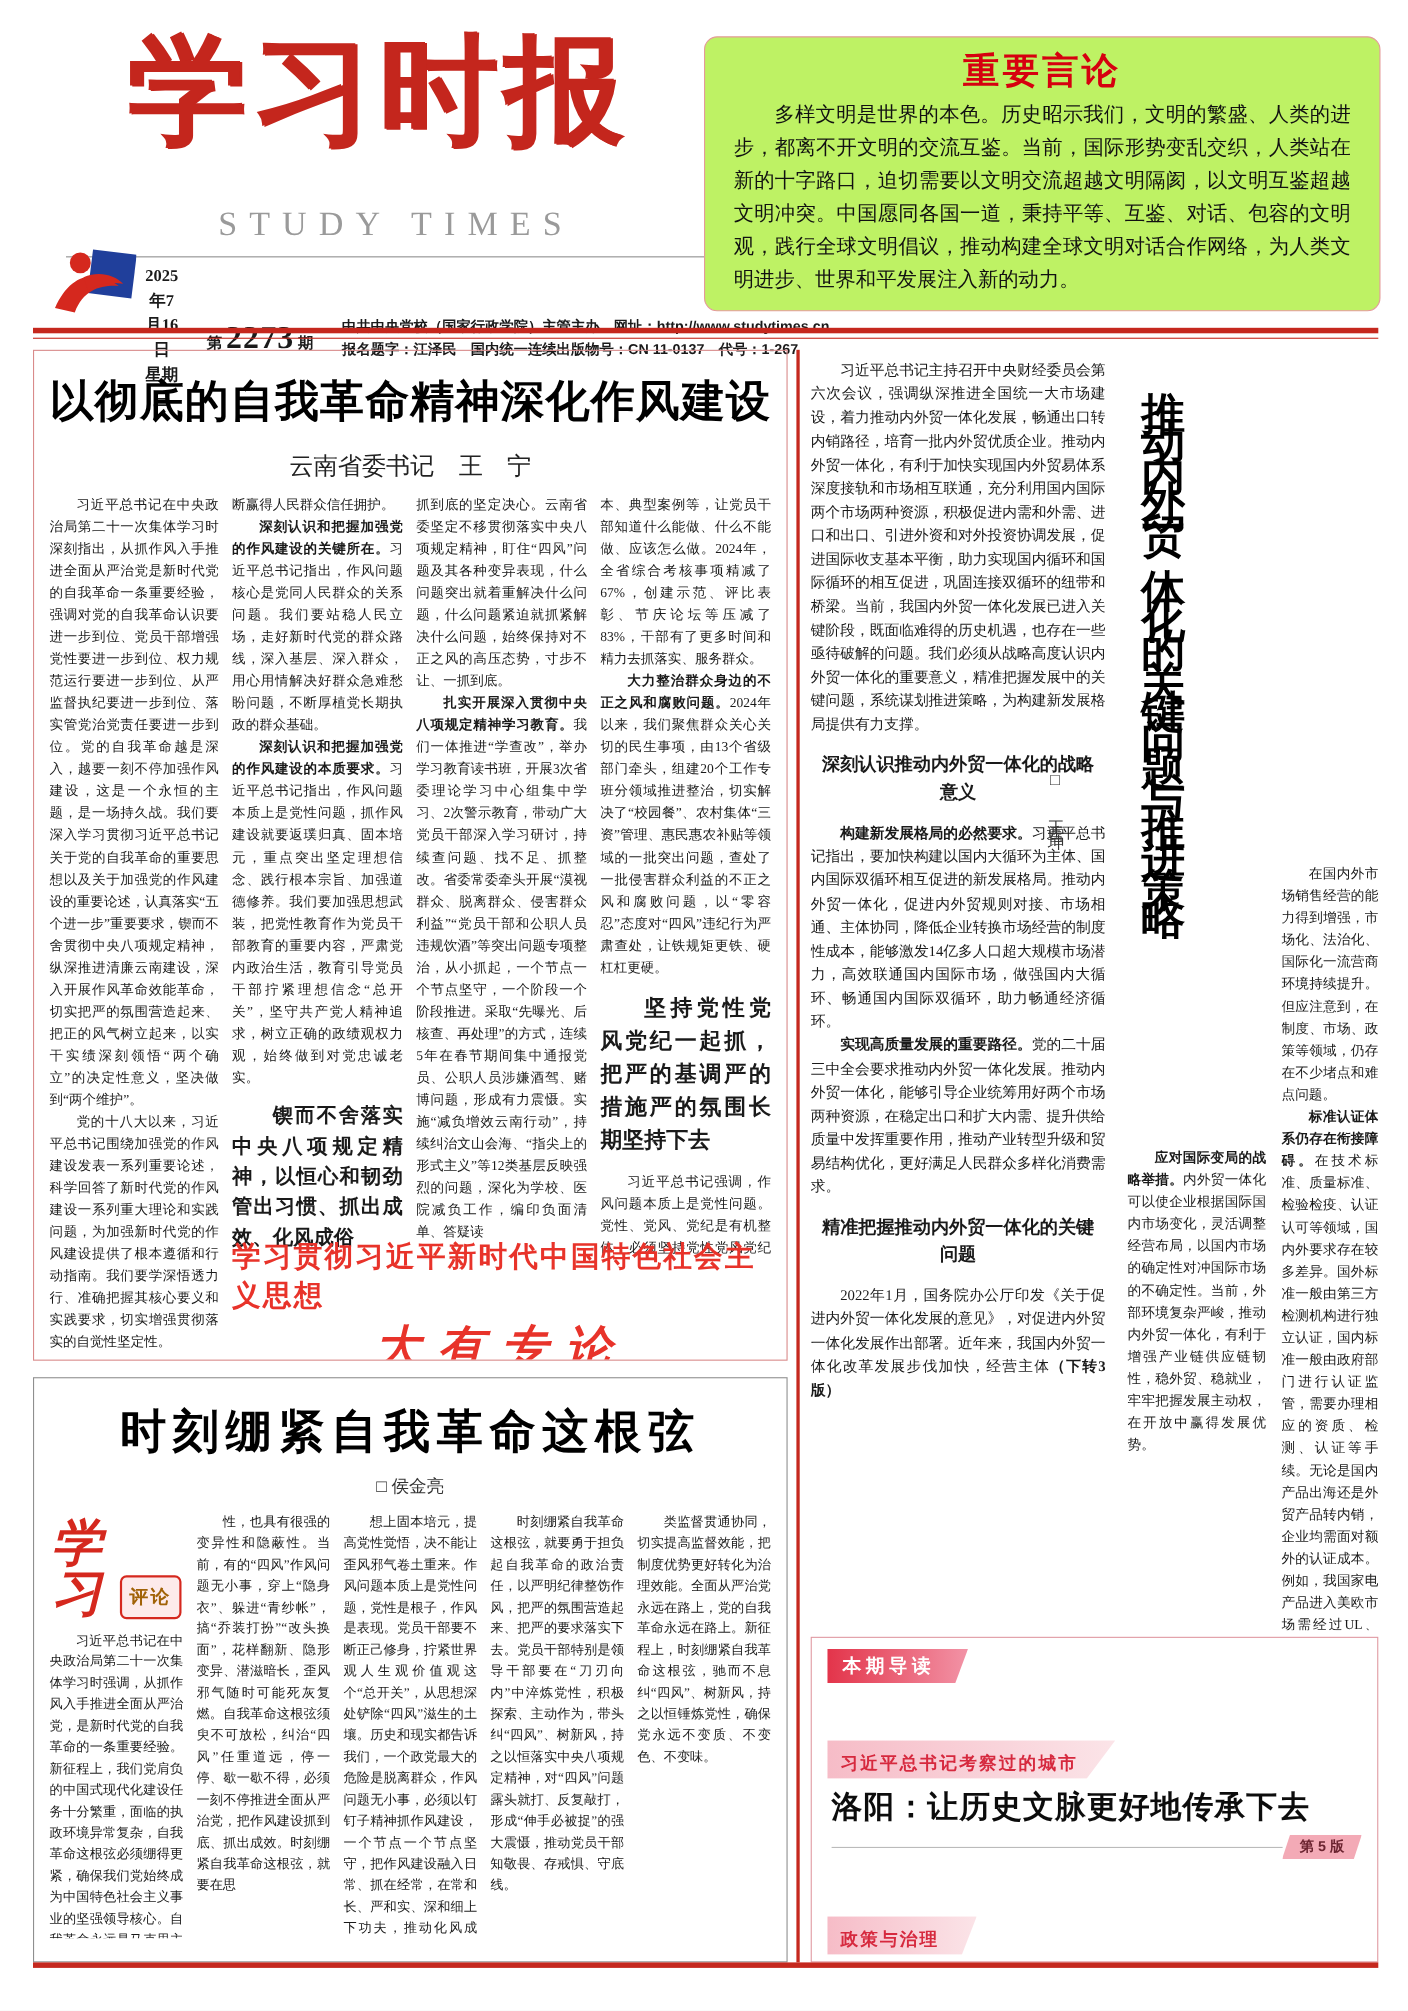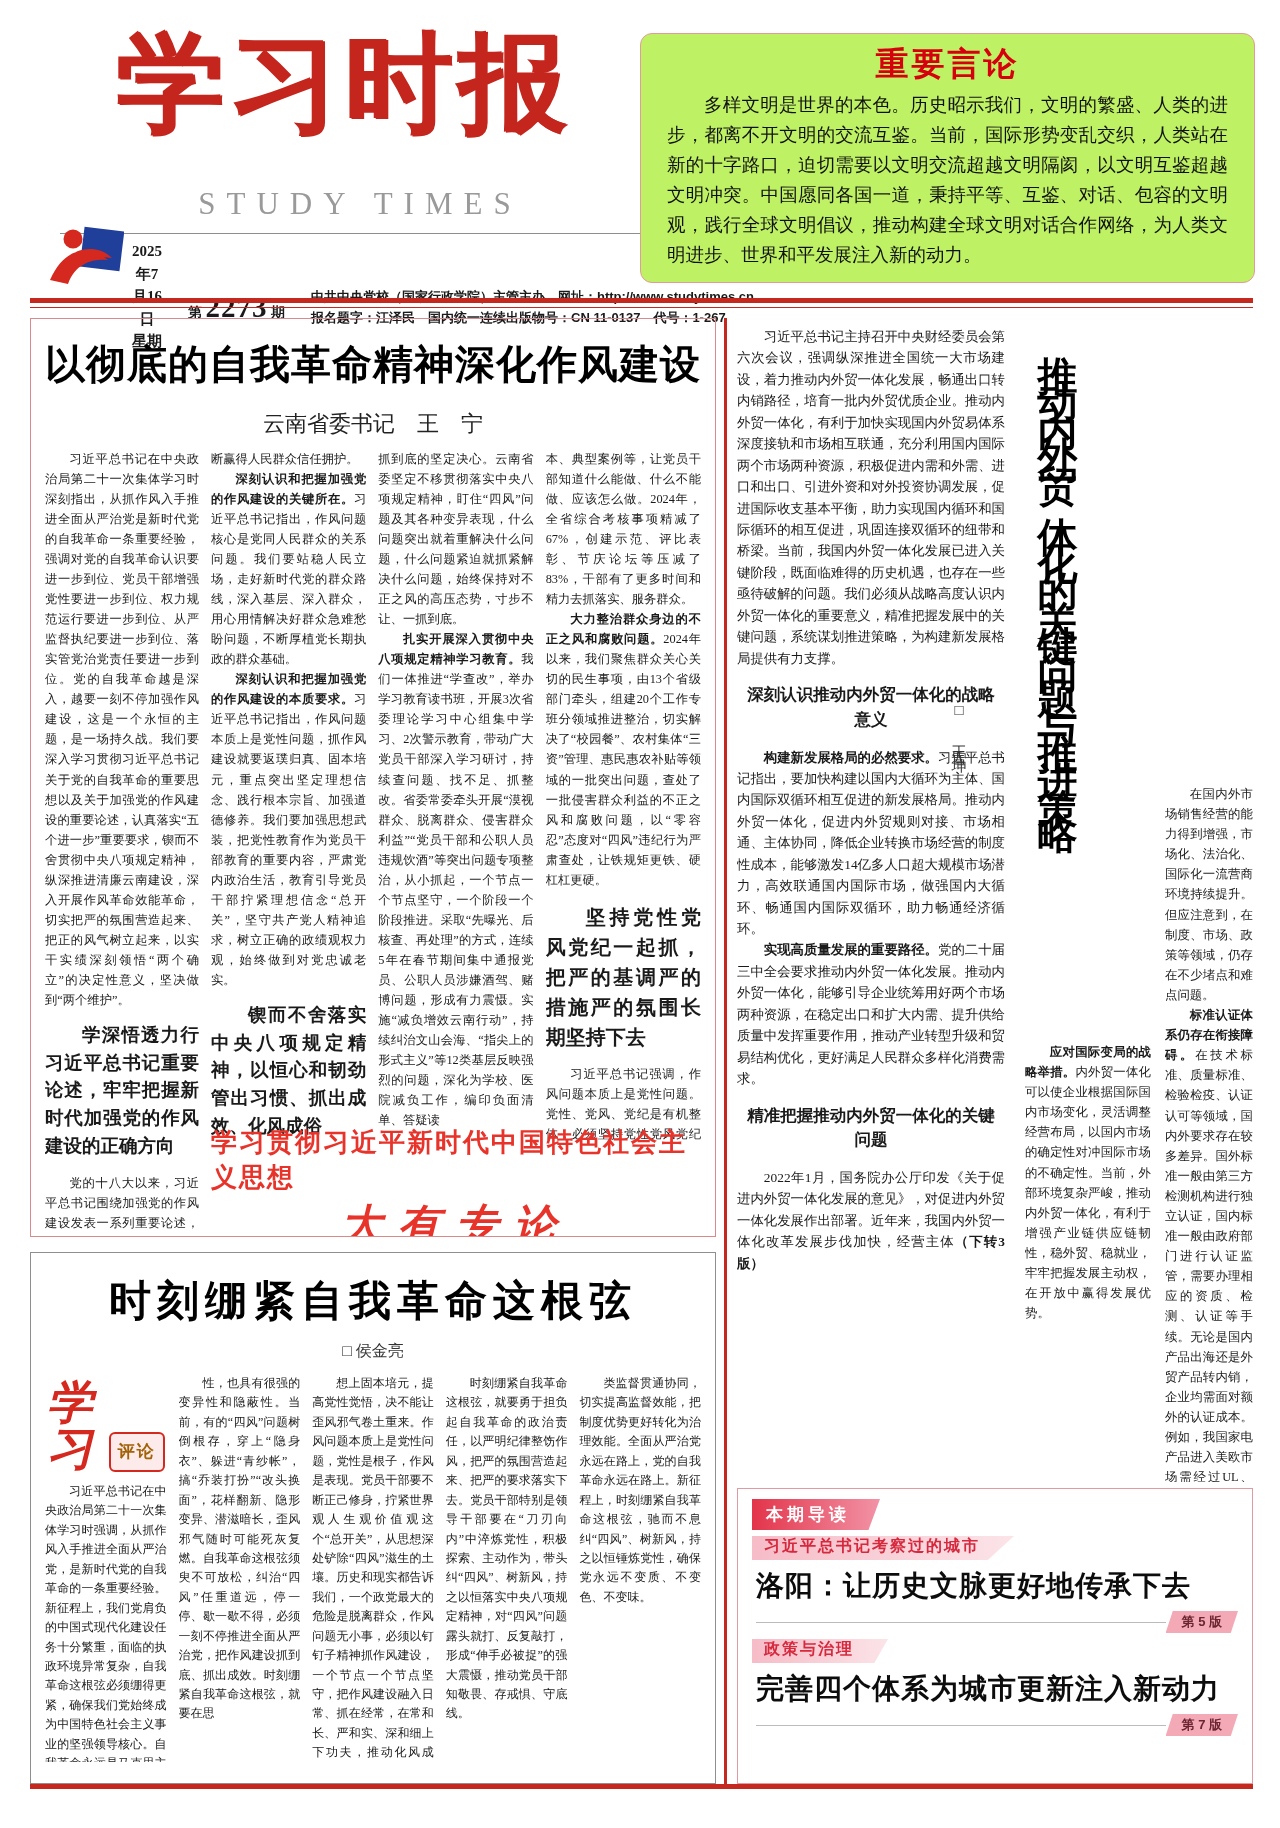--- a/index.html
+++ b/index.html
@@ -75,23 +75,23 @@
     font-family:"Liberation Serif",serif;}
   .review-tag{border:2px solid #d5281e;background:#fdeaea;color:#a16207;font-weight:bold;font-size:17px;
     padding:4px 7px;border-radius:6px;letter-spacing:2px;white-space:nowrap;}
   
   .guide-box{position:absolute;left:737px;top:1488px;width:516px;height:296px;border:1px solid #e09aa2;
     box-sizing:border-box;background:#fff;overflow:hidden;}
   .guide-header{display:inline-block;margin:10px 0 4px 14px;padding:4px 30px 4px 14px;font-size:17px;
     font-weight:bold;color:#fff;letter-spacing:4px;font-family:"Liberation Sans",sans-serif;
     background:linear-gradient(90deg,#e3344a,#f293a6);clip-path:polygon(0 0,100% 0,91% 100%,0 100%);}
   .guide-item{margin:2px 14px 0;}
-  .guide-tag{display:inline-block;padding:0 34px 3px 12px;font-size:16px;font-weight:bold;color:#d6293e;
+  .guide-tag{display:inline-block;padding:11px 34px 3px 12px;font-size:16px;font-weight:bold;color:#d6293e;
     letter-spacing:2px;font-family:"Liberation Sans",sans-serif;
-    background:linear-gradient(90deg,#f6bcc7,#fbe4e8);clip-path:polygon(0 0,100% 0,90% 100%,0 100%);}
+    background:linear-gradient(90deg,#f6bcc7,#fbe4e8);clip-path:polygon(0 0,100% 0,90% 100%,0 100%);margin-top:46px;}
   .guide-title{margin:7px 0 2px 4px;font-size:28px;font-weight:bold;letter-spacing:1px;color:#0c0c0c;white-space:nowrap;}
   .guide-pagerow{display:flex;align-items:center;margin:6px 0 6px 4px;}
   .guide-line{flex:1;border-top:1px solid #bbb;}
   .guide-page{background:#f3aab6;color:#6b2430;font-size:13px;font-weight:bold;padding:2px 16px;
     clip-path:polygon(10% 0,100% 0,90% 100%,0 100%);font-family:"Liberation Sans",sans-serif;}
 </style>
 </head>
 <body>
 
 <div class="page">
@@ -134,21 +134,20 @@
     <div class="quote-title">重要言论</div>
     <div class="quote-body">多样文明是世界的本色。历史昭示我们，文明的繁盛、人类的进步，都离不开文明的交流互鉴。当前，国际形势变乱交织，人类站在新的十字路口，迫切需要以文明交流超越文明隔阂，以文明互鉴超越文明冲突。中国愿同各国一道，秉持平等、互鉴、对话、包容的文明观，践行全球文明倡议，推动构建全球文明对话合作网络，为人类文明进步、世界和平发展注入新的动力。</div>
   </div>
 
   <div class="lead-box">
     <div class="lead-headline">以彻底的自我革命精神深化作风建设</div>
     <div class="lead-byline">云南省委书记　王　宁</div>
     <div class="lead-cols">
       <div class="col lead-col1">
         <p>习近平总书记在中央政治局第二十一次集体学习时深刻指出，从抓作风入手推进全面从严治党是新时代党的自我革命一条重要经验，强调对党的自我革命认识要进一步到位、党员干部增强党性要进一步到位、权力规范运行要进一步到位、从严监督执纪要进一步到位、落实管党治党责任要进一步到位。党的自我革命越是深入，越要一刻不停加强作风建设，这是一个永恒的主题，是一场持久战。我们要深入学习贯彻习近平总书记关于党的自我革命的重要思想以及关于加强党的作风建设的重要论述，认真落实“五个进一步”重要要求，锲而不舍贯彻中央八项规定精神，纵深推进清廉云南建设，深入开展作风革命效能革命，切实把严的氛围营造起来、把正的风气树立起来，以实干实绩深刻领悟“两个确立”的决定性意义，坚决做到“两个维护”。</p>
-        <div class="subhead">学深悟透力行习近平总书记重要论述，牢牢把握新时代加强党的作风建设的正确方向</div>
         <p>党的十八大以来，习近平总书记围绕加强党的作风建设发表一系列重要论述，科学回答了新时代党的作风建设一系列重大理论和实践问题，为加强新时代党的作风建设提供了根本遵循和行动指南。我们要学深悟透力行、准确把握其核心要义和实践要求，切实增强贯彻落实的自觉性坚定性。</p>
 
       </div>
       <div class="lead-right">
         <div class="row3">
           <div class="col">
             <p class="noind">断赢得人民群众信任拥护。</p>
             <p><b>深刻认识和把握加强党的作风建设的关键所在。</b><span>习近平总书记指出，作风问题核心是党同人民群众的关系问题。我们要站稳人民立场，走好新时代党的群众路线，深入基层、深入群众，用心用情解决好群众急难愁盼问题，不断厚植党长期执政的群众基础。</span></p>
             <p><b>深刻认识和把握加强党的作风建设的本质要求。</b><span>习近平总书记指出，作风问题本质上是党性问题，抓作风建设就要返璞归真、固本培元，重点突出坚定理想信念、践行根本宗旨、加强道德修养。我们要加强思想武装，把党性教育作为党员干部教育的重要内容，严肃党内政治生活，教育引导党员干部拧紧理想信念“总开关”，坚守共产党人精神追求，树立正确的政绩观权力观，始终做到对党忠诚老实。</span></p>
             <div class="subhead">锲而不舍落实中央八项规定精神，以恒心和韧劲管出习惯、抓出成效、化风成俗</div>
@@ -200,21 +199,21 @@
     <div class="bottom-byline">□ 侯金亮</div>
     <div class="bottom-cols">
       <div class="bcol">
         <div class="review-logo">
           <span class="review-script">学习</span>
           <span class="review-tag">评论</span>
         </div>
         <p>习近平总书记在中央政治局第二十一次集体学习时强调，从抓作风入手推进全面从严治党，是新时代党的自我革命的一条重要经验。新征程上，我们党肩负的中国式现代化建设任务十分繁重，面临的执政环境异常复杂，自我革命这根弦必须绷得更紧，确保我们党始终成为中国特色社会主义事业的坚强领导核心。自我革命永远是马克思主义政党区别于其他政党的显著标志，勇于自我革命是我们党最鲜明的品格、最大的优势。作风问题具有顽固性和反复</p>
       </div>
       <div class="bcol">
-        <p class="noind">性，也具有很强的变异性和隐蔽性。当前，有的“四风”问题树倒根存，穿上“隐身衣”、躲进“青纱帐”，搞“乔装打扮”“改头换面”，花样翻新、隐形变异、潜滋暗长，歪风邪气随时可能死灰复燃。自我革命这根弦须臾不可放松，纠治“四风”任重道远，停一停、歇一歇不得，必须一刻不停推进全面从严治党，把作风建设抓到底、抓出成效。时刻绷紧自我革命这根弦，就要在思</p>
+        <p class="noind">性，也具有很强的变异性和隐蔽性。当前，有的“四风”作风问题无小事，穿上“隐身衣”、躲进“青纱帐”，搞“乔装打扮”“改头换面”，花样翻新、隐形变异、潜滋暗长，歪风邪气随时可能死灰复燃。自我革命这根弦须臾不可放松，纠治“四风”任重道远，停一停、歇一歇不得，必须一刻不停推进全面从严治党，把作风建设抓到底、抓出成效。时刻绷紧自我革命这根弦，就要在思</p>
       </div>
       <div class="bcol">
         <p class="noind">想上固本培元，提高党性觉悟，决不能让歪风邪气卷土重来。作风问题本质上是党性问题，党性是根子，作风是表现。党员干部要不断正己修身，拧紧世界观人生观价值观这个“总开关”，从思想深处铲除“四风”滋生的土壤。历史和现实都告诉我们，一个政党最大的危险是脱离群众，作风问题无小事，必须以钉钉子精神抓作风建设，一个节点一个节点坚守，把作风建设融入日常、抓在经常，在常和长、严和实、深和细上下功夫，推动化风成俗。</p>
       </div>
       <div class="bcol">
         <p>时刻绷紧自我革命这根弦，就要勇于担负起自我革命的政治责任，以严明纪律整饬作风，把严的氛围营造起来、把严的要求落实下去。党员干部特别是领导干部要在“刀刃向内”中淬炼党性，积极探索、主动作为，带头纠“四风”、树新风，持之以恒落实中央八项规定精神，对“四风”问题露头就打、反复敲打，形成“伸手必被捉”的强大震慑，推动党员干部知敬畏、存戒惧、守底线。</p>
       </div>
       <div class="bcol">
         <p class="noind">类监督贯通协同，切实提高监督效能，把制度优势更好转化为治理效能。全面从严治党永远在路上，党的自我革命永远在路上。新征程上，时刻绷紧自我革命这根弦，驰而不息纠“四风”、树新风，持之以恒锤炼党性，确保党永远不变质、不变色、不变味。</p>
       </div>

